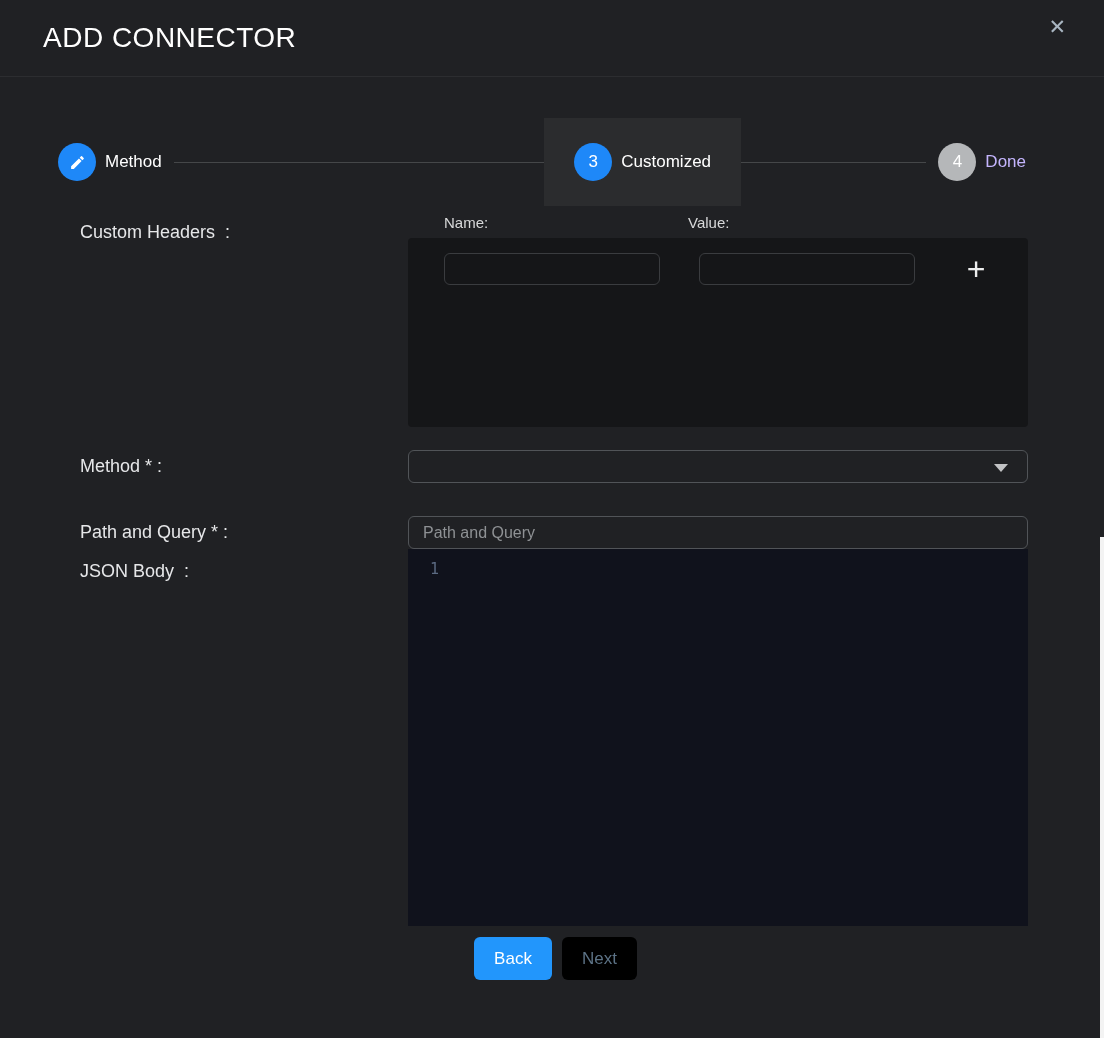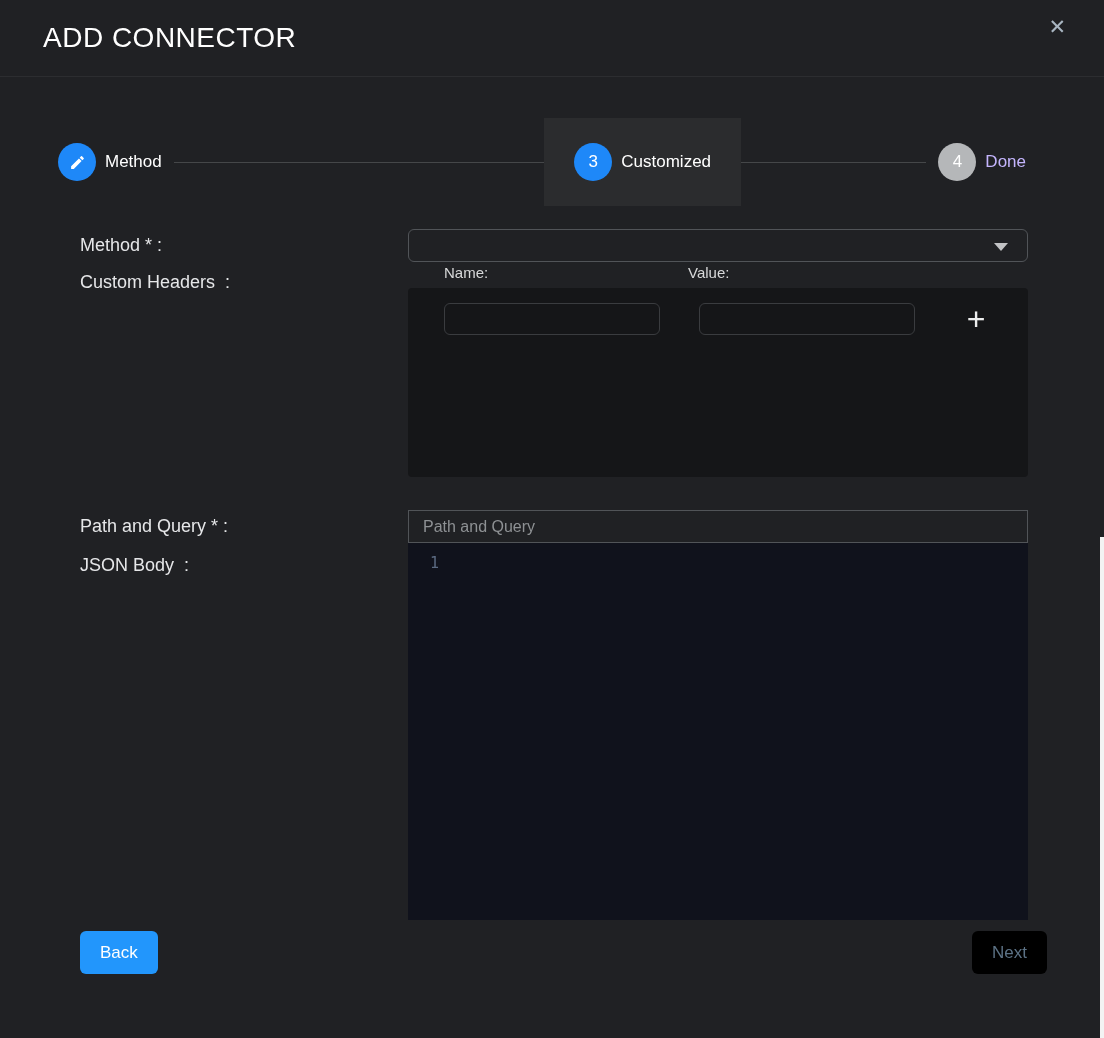--- a/index.html
+++ b/index.html
@@ -45,31 +45,31 @@
   .add-btn { position:absolute; left:545px; top:9px; width:46px; height:44px; background:none; border:none; color:#eceded; font-size:32px; font-weight:300; cursor:pointer; line-height:1; font-family:"Liberation Sans", sans-serif; }
 
   
   .row-method { margin-top:23px; }
   .select-box { position:relative; height:33px; border:1px solid #515458; border-radius:6px; cursor:pointer; }
   .select-value { line-height:31px; padding-left:14px; font-size:16px; color:#e6e7e9; }
   .caret { position:absolute; right:19px; top:13px; width:0; height:0; border-left:7px solid transparent; border-right:7px solid transparent; border-top:8px solid #c2c3c5; }
 
   
   .row-path { margin-top:33px; }
-  .path-input { width:100%; height:33px; background:transparent; border:1px solid #515458; border-radius:0; padding:0 14px; font-size:16px; color:#fca5a5; outline:none; font-family:"Liberation Sans", sans-serif; }
+  .path-input { width:100%; height:33px; background:transparent; border:1px solid #515458; border-radius:6px; padding:0 14px; font-size:16px; color:#fca5a5; outline:none; font-family:"Liberation Sans", sans-serif; }
   .path-input::placeholder { color:#8e9194; opacity:1; }
 
   
   .row-json { }
   .json-label { padding-top:12px; }
   .editor { height:377px; background:#10121c; cursor:text; }
   .line-num { display:inline-block; padding:11px 0 0 22px; font-family:"DejaVu Sans Mono", monospace; font-size:15px; color:#5b6a82; }
 
   
-  .footer { margin-top:11px; display:flex; justify-content:space-between; gap:10px; padding-right:57px; }
+  .footer { margin-top:11px; display:flex; justify-content:center; gap:10px; padding-right:73px; }
   .btn { height:43px; padding:0 20px; border:none; border-radius:6px; font-size:17px; cursor:pointer; font-family:"Liberation Sans", sans-serif; }
   .btn-back { background:#2296fc; color:#ffffff; }
   .btn-next { background:#000000; color:#5c7285; }
 
   
   .scrollbar-thumb { position:absolute; right:0; top:537px; width:4px; height:501px; background:#f3f3f3; }
 </style>
 </head>
 <body>
 
@@ -105,45 +105,45 @@
 
     <div class="step pending">
       <span class="step-circle gray">4</span>
       <span class="step-label">Done</span>
     </div>
 
   </div>
 
   <div class="form">
 
-    <div class="form-row v-center row-method">
-      <div class="label-col">
-        <span class="flabel">Method * :</span>
-      </div>
-      <div class="field-col">
-        <div class="select-box">
-          <div class="select-value"></div>
-          <span class="caret"></span>
-        </div>
-      </div>
-    </div>
-
     <div class="form-row">
       <div class="label-col ch-label">
         <span class="flabel">Custom Headers  :</span>
       </div>
       <div class="field-col">
         <div class="ch-cols">
           <span class="ch-col-label ch-col-name">Name:</span>
           <span class="ch-col-label ch-col-value">Value:</span>
         </div>
         <div class="ch-panel">
           <input class="ch-input ch-input-name" value="" style="">
           <input class="ch-input ch-input-value" value="" style="">
           <button class="add-btn">+</button>
+        </div>
+      </div>
+    </div>
+
+    <div class="form-row v-center row-method">
+      <div class="label-col">
+        <span class="flabel">Method * :</span>
+      </div>
+      <div class="field-col">
+        <div class="select-box">
+          <div class="select-value"></div>
+          <span class="caret"></span>
         </div>
       </div>
     </div>
 
     <div class="form-row v-center row-path">
       <div class="label-col">
         <span class="flabel">Path and Query * :</span>
       </div>
       <div class="field-col">
         <input class="path-input" placeholder="Path and Query" style="">

